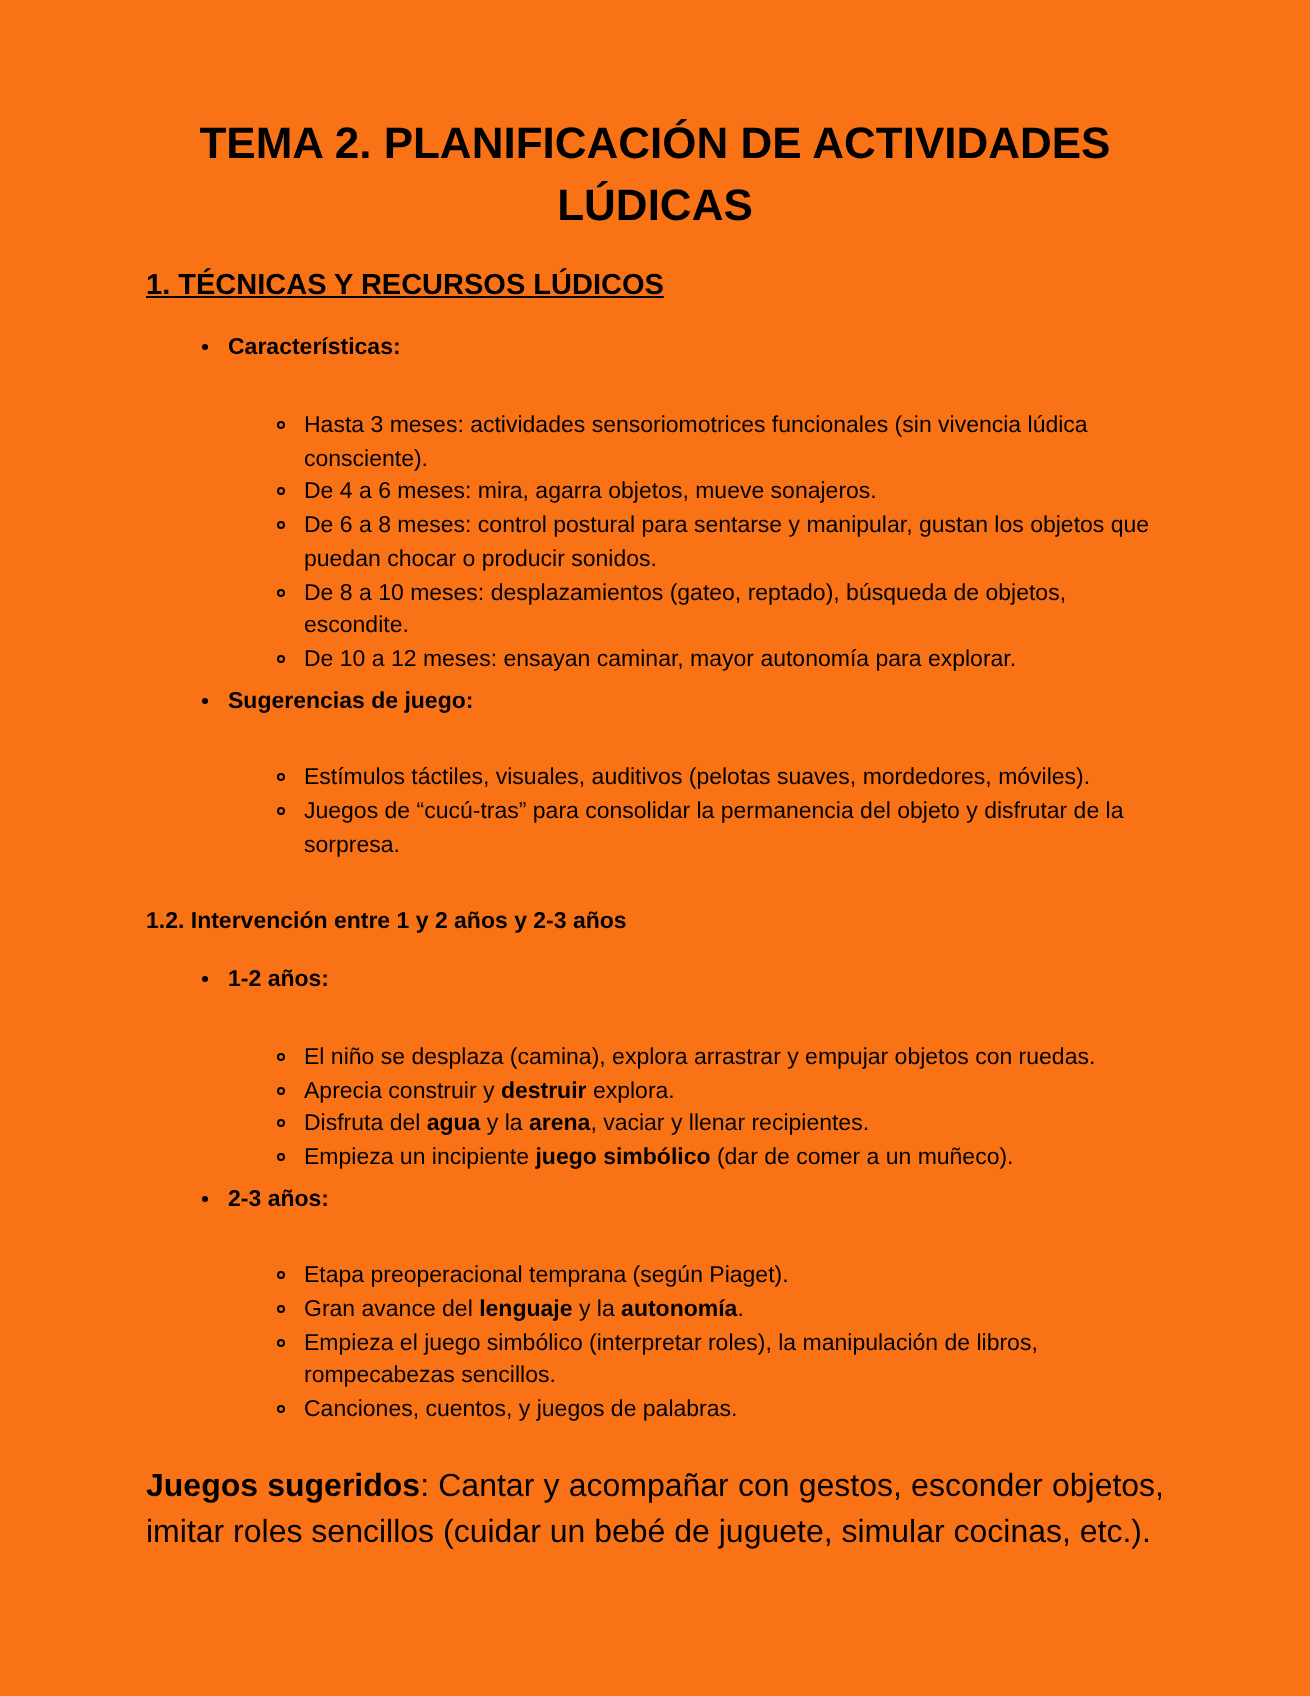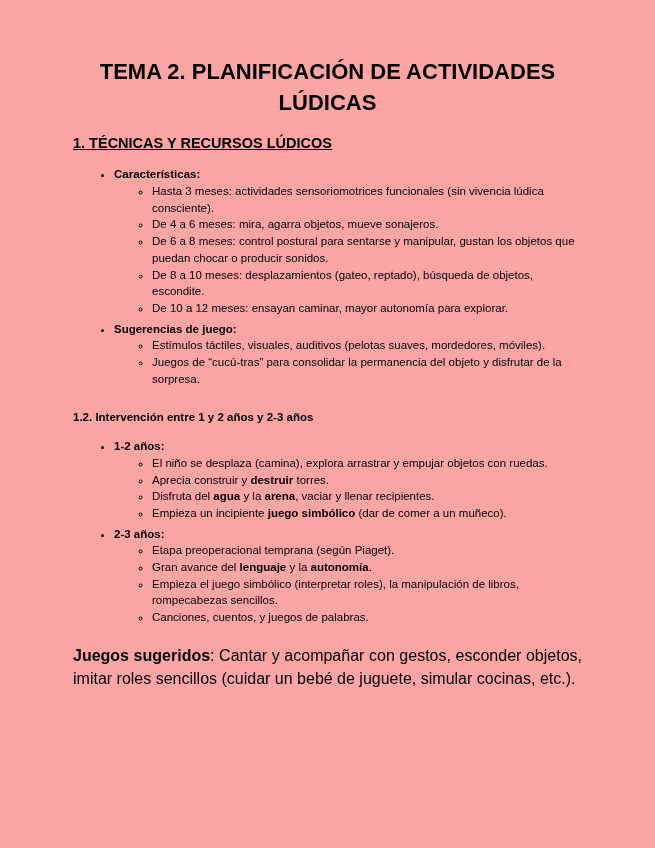--- a/index.html
+++ b/index.html
@@ -1,21 +1,21 @@
 <!DOCTYPE html>
 <html><head>
 <meta charset="utf-8">
 <style>
   html, body { margin: 0; padding: 0; background: #ffffff; }
   .page {
     position: relative;
     width: 655px;
     min-height: 848px;
     box-sizing: border-box;
-    background: #fca5a5;
+    background: #f97316;
     color: #000000;
     padding: 56px 73px 40px 73px;
     font-family: "Liberation Sans", "DejaVu Sans", sans-serif;
   }
   h1.doc-title {
     font-size: 22px;
     font-weight: bold;
     text-align: center;
     line-height: 1.42;
     margin: 0 0 17px 0;
@@ -44,21 +44,21 @@
     margin: 15px 0 0 0;
     padding-left: 41px;
   }
   ul.l1 > li {
     font-size: 11.5px;
     font-weight: bold;
     line-height: 1.45;
   }
   ul.l2 {
     list-style-type: circle;
-    margin: 0 0 4px 0;
+    margin: 22px 0 4px 0;
     padding-left: 38px;
   }
   ul.l2 > li {
     font-size: 11.5px;
     font-weight: normal;
     line-height: 1.45;
     margin: 0;
   }
   p.closing {
     font-size: 16px;
@@ -89,21 +89,21 @@
           </ul></li>
         <li><b>Sugerencias de juego:</b><ul class="l2">
             <li><span>Estímulos táctiles, visuales, auditivos (pelotas suaves, mordedores, móviles).</span></li>
             <li><span>Juegos de “cucú-tras” para consolidar la permanencia del objeto y disfrutar de la sorpresa.</span></li>
           </ul></li>
       </ul>
       <h3>1.2. Intervención entre 1 y 2 años y 2-3 años</h3>
       <ul class="l1">
         <li><b>1-2 años:</b><ul class="l2">
             <li><span>El niño se desplaza (camina), explora arrastrar y empujar objetos con ruedas.</span></li>
-            <li><span>Aprecia construir y </span><b>destruir</b><span> torres.</span></li>
+            <li><span>Aprecia construir y </span><b>destruir</b><span> explora.</span></li>
             <li><span>Disfruta del </span><b>agua</b><span> y la </span><b>arena</b><span>, vaciar y llenar recipientes.</span></li>
             <li><span>Empieza un incipiente </span><b>juego simbólico</b><span> (dar de comer a un muñeco).</span></li>
           </ul></li>
         <li><b>2-3 años:</b><ul class="l2">
             <li><span>Etapa preoperacional temprana (según Piaget).</span></li>
             <li><span>Gran avance del </span><b>lenguaje</b><span> y la </span><b>autonomía</b><span>.</span></li>
             <li><span>Empieza el juego simbólico (interpretar roles), la manipulación de libros, rompecabezas sencillos.</span></li>
             <li><span>Canciones, cuentos, y juegos de palabras.</span></li>
           </ul></li>
       </ul>

